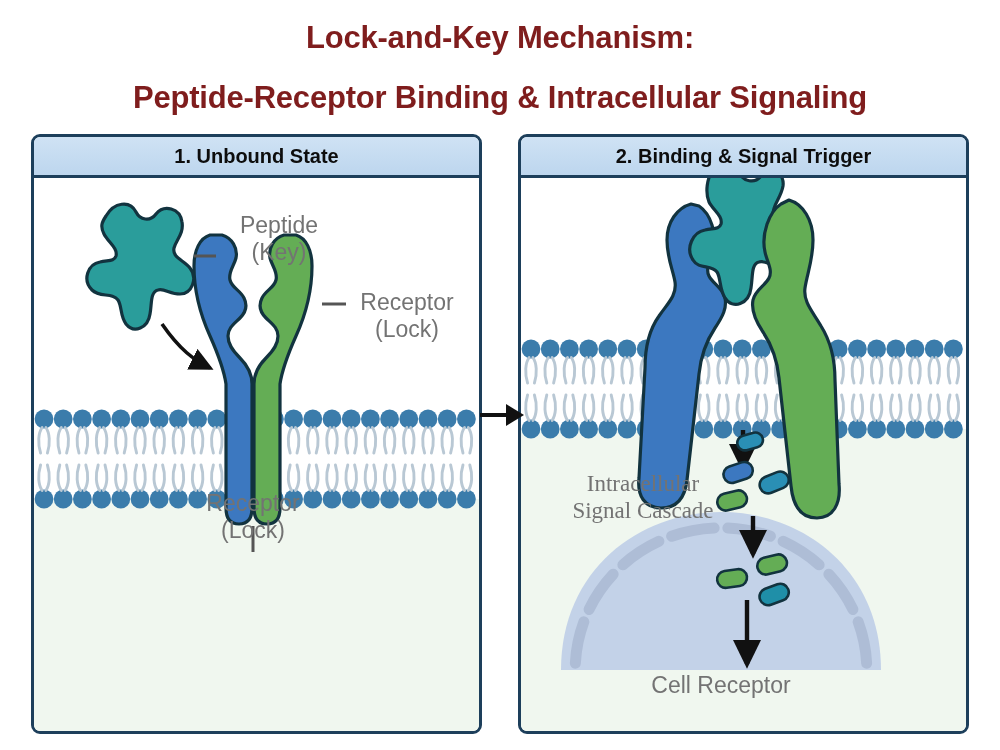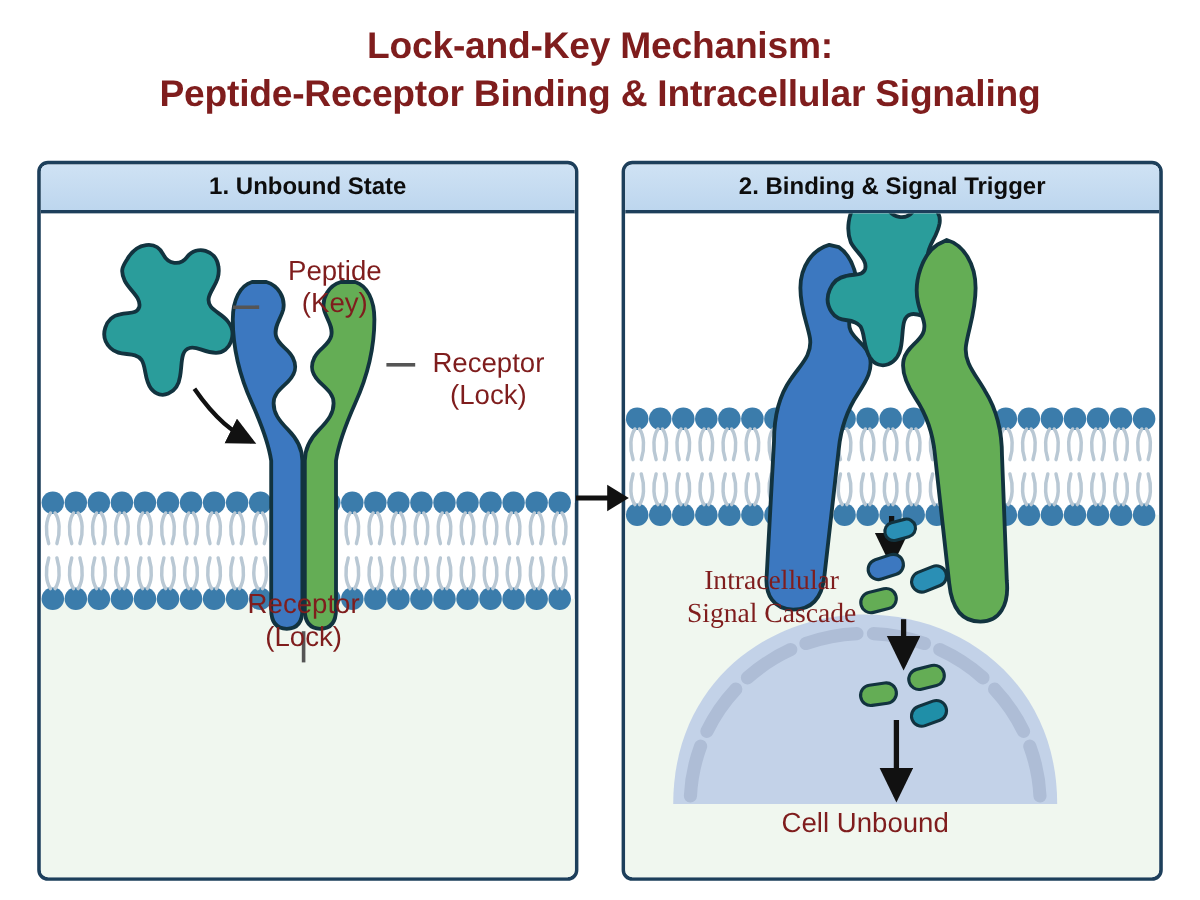--- a/index.html
+++ b/index.html
@@ -6,40 +6,40 @@
   body{
     width:1000px;height:750px;background:#ffffff;
     font-family:"Liberation Sans",sans-serif;
     overflow:hidden;position:relative;
   }
   .title{
     position:absolute;left:0;top:18px;width:1000px;
     text-align:center;font-weight:bold;font-size:31px;
     line-height:40px;color:#7f1d1d;letter-spacing:-0.2px;
   }
-  .title .l2{display:block;}
+  .title .l2{display:block;margin-top:20px;}
   .panel{
     position:absolute;border:3px solid #1d3f5b;border-radius:9px;
     box-sizing:border-box;background:#ffffff;overflow:hidden;
   }
   #panel-1{left:31px;top:134px;width:451px;height:600px;}
   #panel-2{left:518px;top:134px;width:451px;height:600px;padding-left:20px;}
   .panel-header{
     position:absolute;left:0;top:0;width:100%;height:41px;
     background:linear-gradient(#cfe2f4,#bdd6ee);
     border-bottom:3px solid #1d3f5b;box-sizing:border-box;
     display:flex;align-items:center;justify-content:center;
     font-weight:bold;font-size:20px;color:#0d0d0d;
   }
   .panel-body{position:absolute;left:0;top:41px;width:100%;height:556px;}
   .extracell{position:absolute;left:0;top:0;width:100%;background:#ffffff;}
   .intracell{position:absolute;left:0;width:100%;background:#f0f7ef;}
   .svg-layer{position:absolute;left:0;top:0;width:100%;height:100%;}
   .lbl{
-    position:absolute;font-size:23px;color:#7f1d1d;line-height:27px;
+    position:absolute;font-size:23px;color:#737373;line-height:27px;
     white-space:pre;text-align:center;
   }
   .between-arrow{position:absolute;left:478px;top:398px;width:48px;height:34px;}
 </style>
 </head>
 <body>
 
 <div class="title">
   <span>Lock-and-Key Mechanism:</span>
   <span class="l2">Peptide-Receptor Binding &amp; Intracellular Signaling</span>
@@ -698,20 +698,20 @@
         <rect x="196" y="314" width="30" height="17" rx="8.5" transform="rotate(-14 211 322)" fill="#64ad55" stroke="#12333f" stroke-width="2.6"></rect>
         <rect x="236" y="378" width="30" height="17" rx="8.5" transform="rotate(-14 251 386)" fill="#64ad55" stroke="#12333f" stroke-width="2.6"></rect>
         <rect x="196" y="392" width="30" height="17" rx="8.5" transform="rotate(-8 211 400)" fill="#64ad55" stroke="#12333f" stroke-width="2.6"></rect>
         <rect x="238" y="408" width="30" height="17" rx="8.5" transform="rotate(-20 253 416)" fill="#1f8fa8" stroke="#12333f" stroke-width="2.6"></rect>
         <rect x="216" y="256" width="26" height="15" rx="7.5" transform="rotate(-15 229 263)" fill="#2a8fb5" stroke="#12333f" stroke-width="2.6"></rect>
       </g>
     </svg>
 
     <div class="lbl" style="left:12px;top:292px;width:220px;text-align:center;font-family:Liberation Serif, serif;"><span>Intracellular
 Signal Cascade</span></div>
-    <div class="lbl" style="left:60px;top:494px;width:280px;text-align:center;"><span>Cell Unbound</span></div>
+    <div class="lbl" style="left:60px;top:494px;width:280px;text-align:center;"><span>Cell Receptor</span></div>
   </div>
 </div>
 
 <svg class="between-arrow" viewBox="0 0 48 34">
   <line x1="2" y1="17" x2="30" y2="17" stroke="#111" stroke-width="4"></line>
   <path d="M 28 6 L 46 17 L 28 28 Z" fill="#111"></path>
 </svg>
 
 </body></html>

